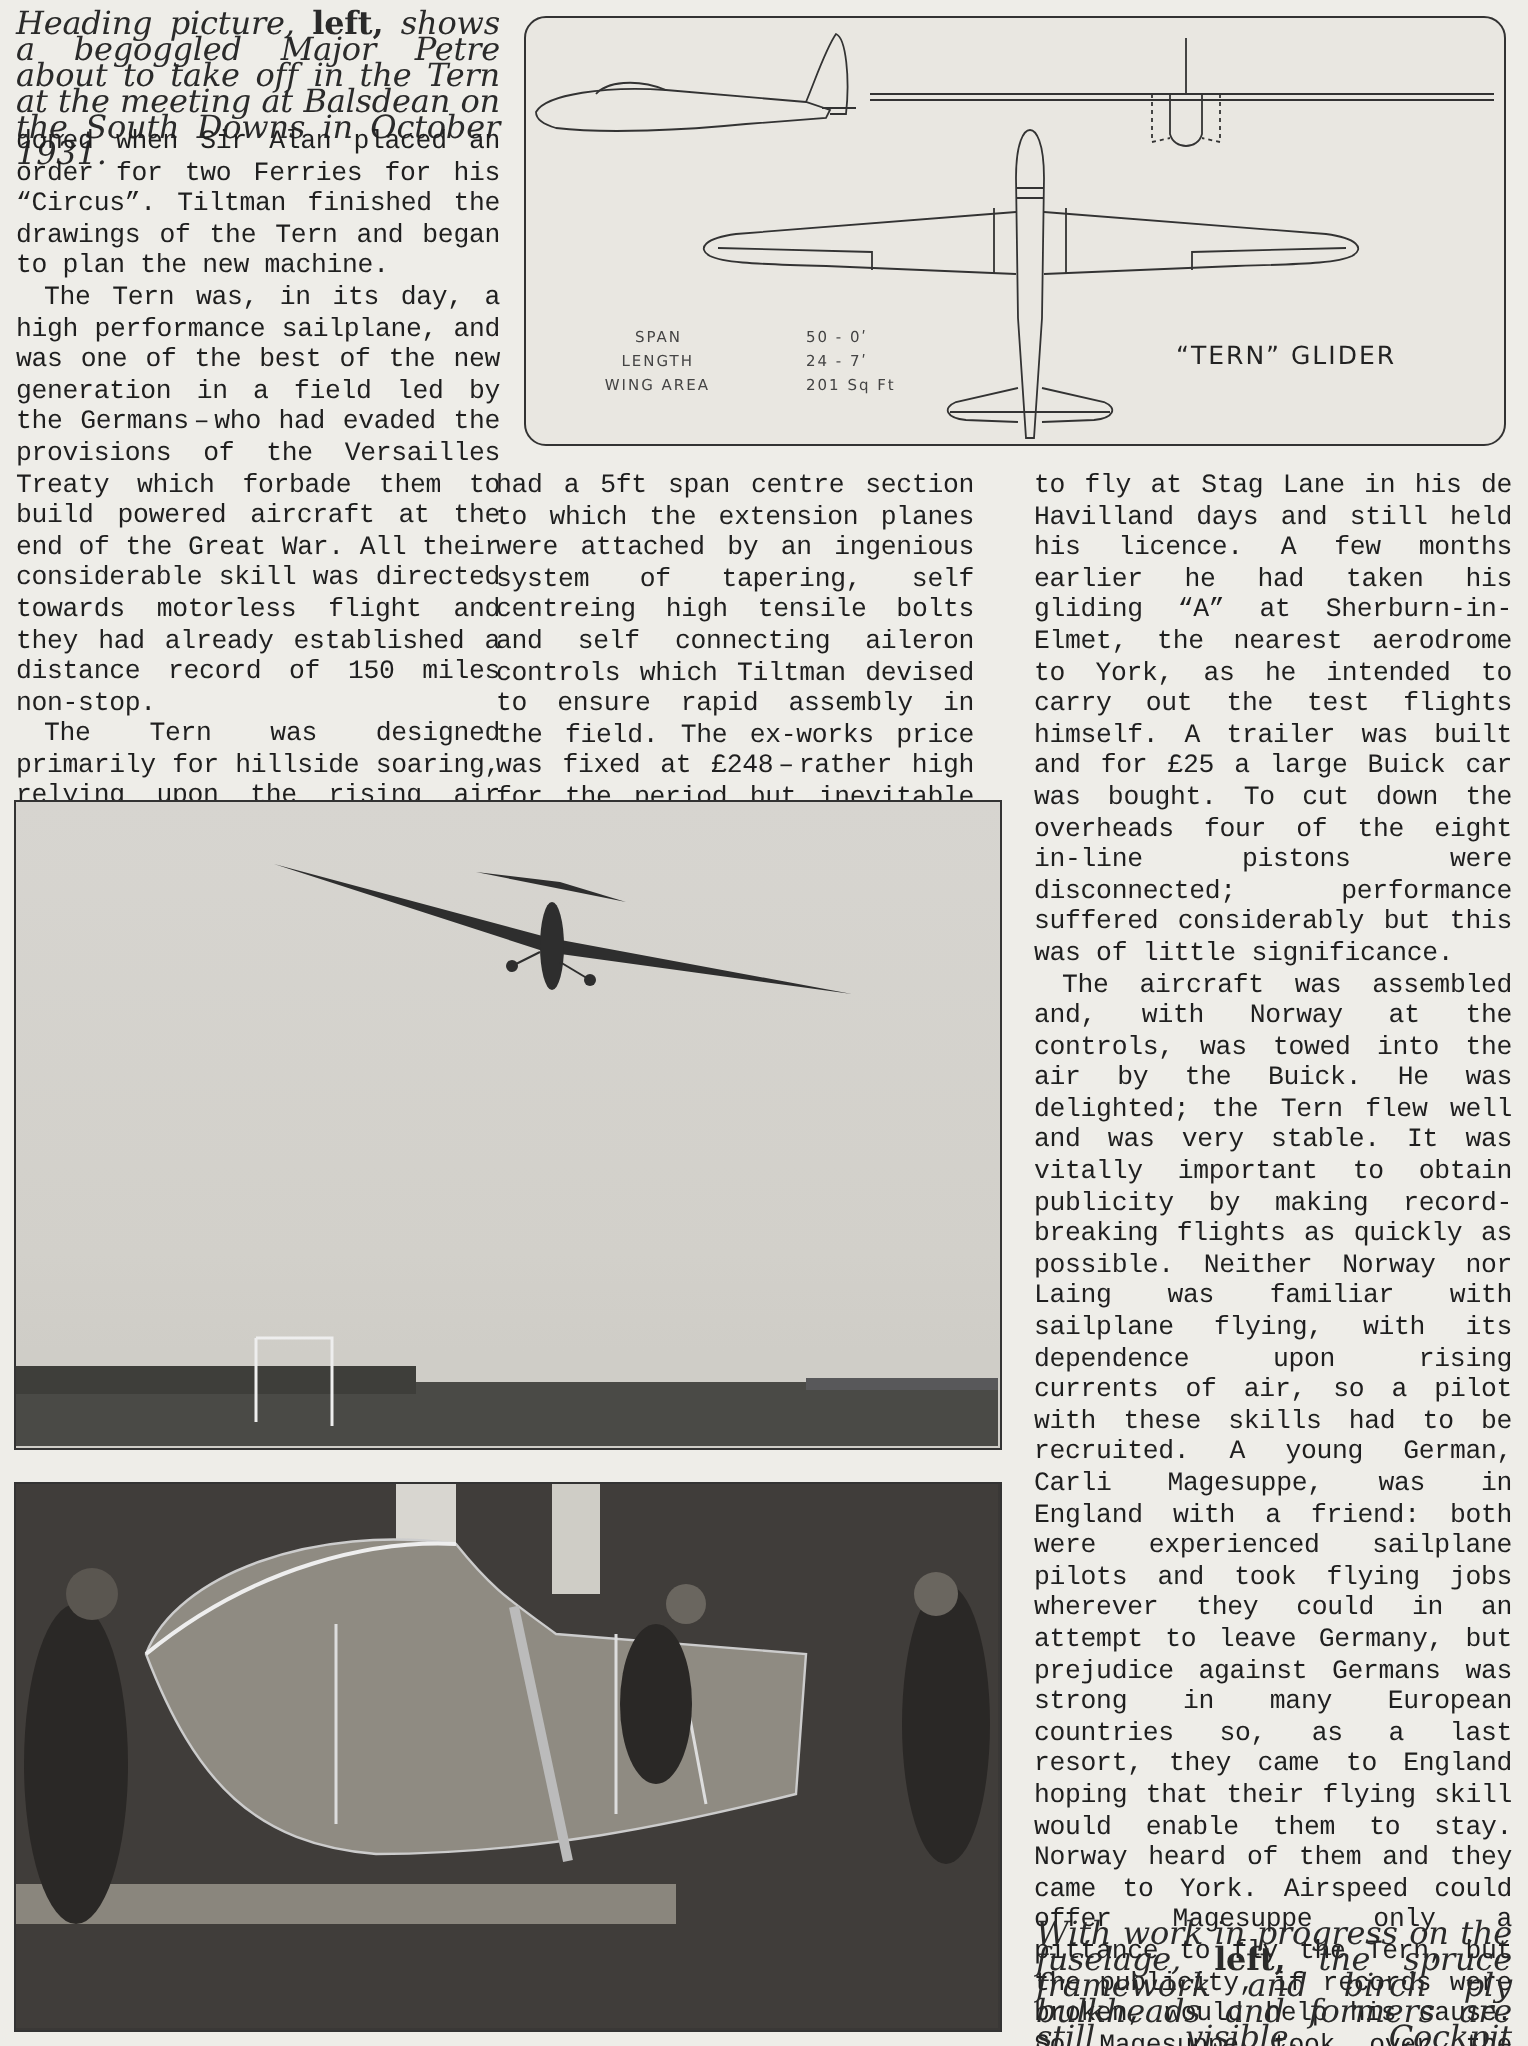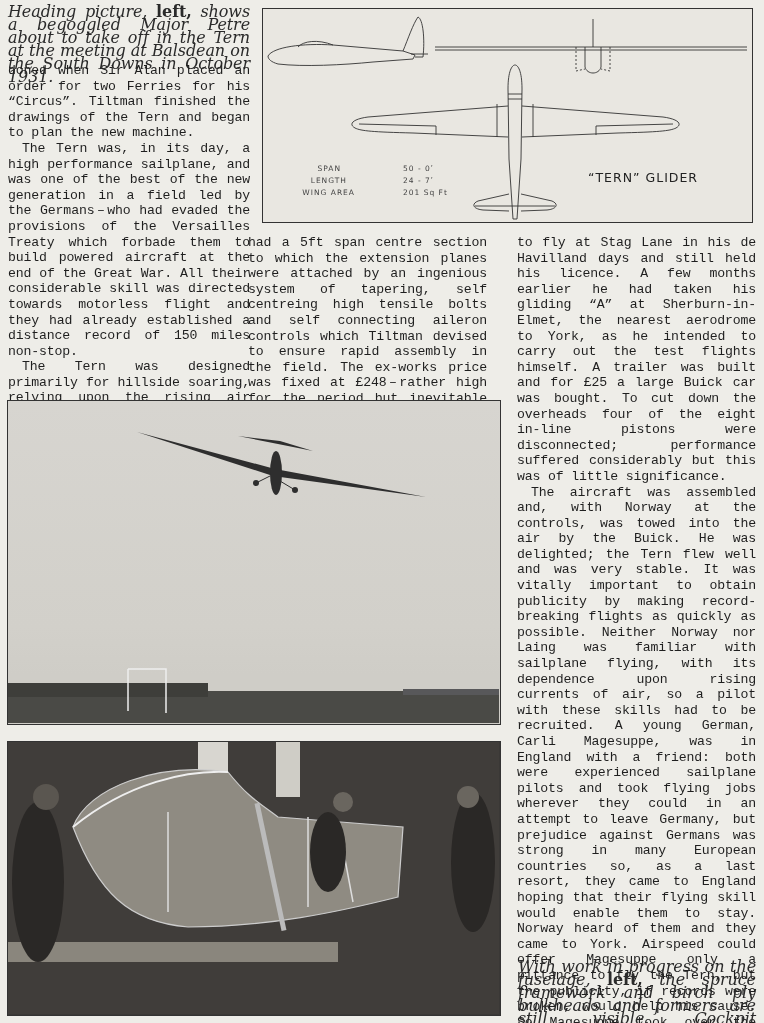--- a/index.html
+++ b/index.html
@@ -4,21 +4,21 @@
 <style>
   html, body { margin:0; padding:0; }
   body { width:764px; height:1023px; background:#eeede8; position:relative; overflow:hidden;
          font-family:"DejaVu Serif","Liberation Serif",serif; color:#1f1f1f; }
   .col { position:absolute; font-size:13.2px; line-height:15.6px; text-align:justify; letter-spacing:-0.15px; }
   .col p { margin:0; text-indent:0;font-family:Liberation Mono, monospace; }
   .col p.ind { text-indent:14px; }
   .cap { position:absolute; font-style:italic; font-size:16px; line-height:12.9px; text-align:justify; color:#2a2a2a; letter-spacing:-0.1px; }
   .cap b { font-style:normal; font-weight:bold; }
   .frame { position:absolute; border:1.5px solid #333; box-sizing:border-box; overflow:hidden; }
-  .diagram { background:#e9e7e1; }
+  .diagram { background:#e9e7e1;border-radius:11px; }
   .photo1 { background:linear-gradient(#d7d5d0, #d2d0ca 70%, #cfcdc7 85%); }
   .photo2 { background:#3a3836; }
   svg { display:block; }
   .spec { font-family:"DejaVu Sans","Liberation Sans",sans-serif; font-size:7.5px; fill:#444; letter-spacing:1px; }
   .dtitle { font-family:"DejaVu Sans","Liberation Sans",sans-serif; font-size:12.5px; fill:#222; letter-spacing:1px; }
 </style>
 </head>
 <body>
 
 <div class="cap" style="left:8px; top:6px; width:242px;">

